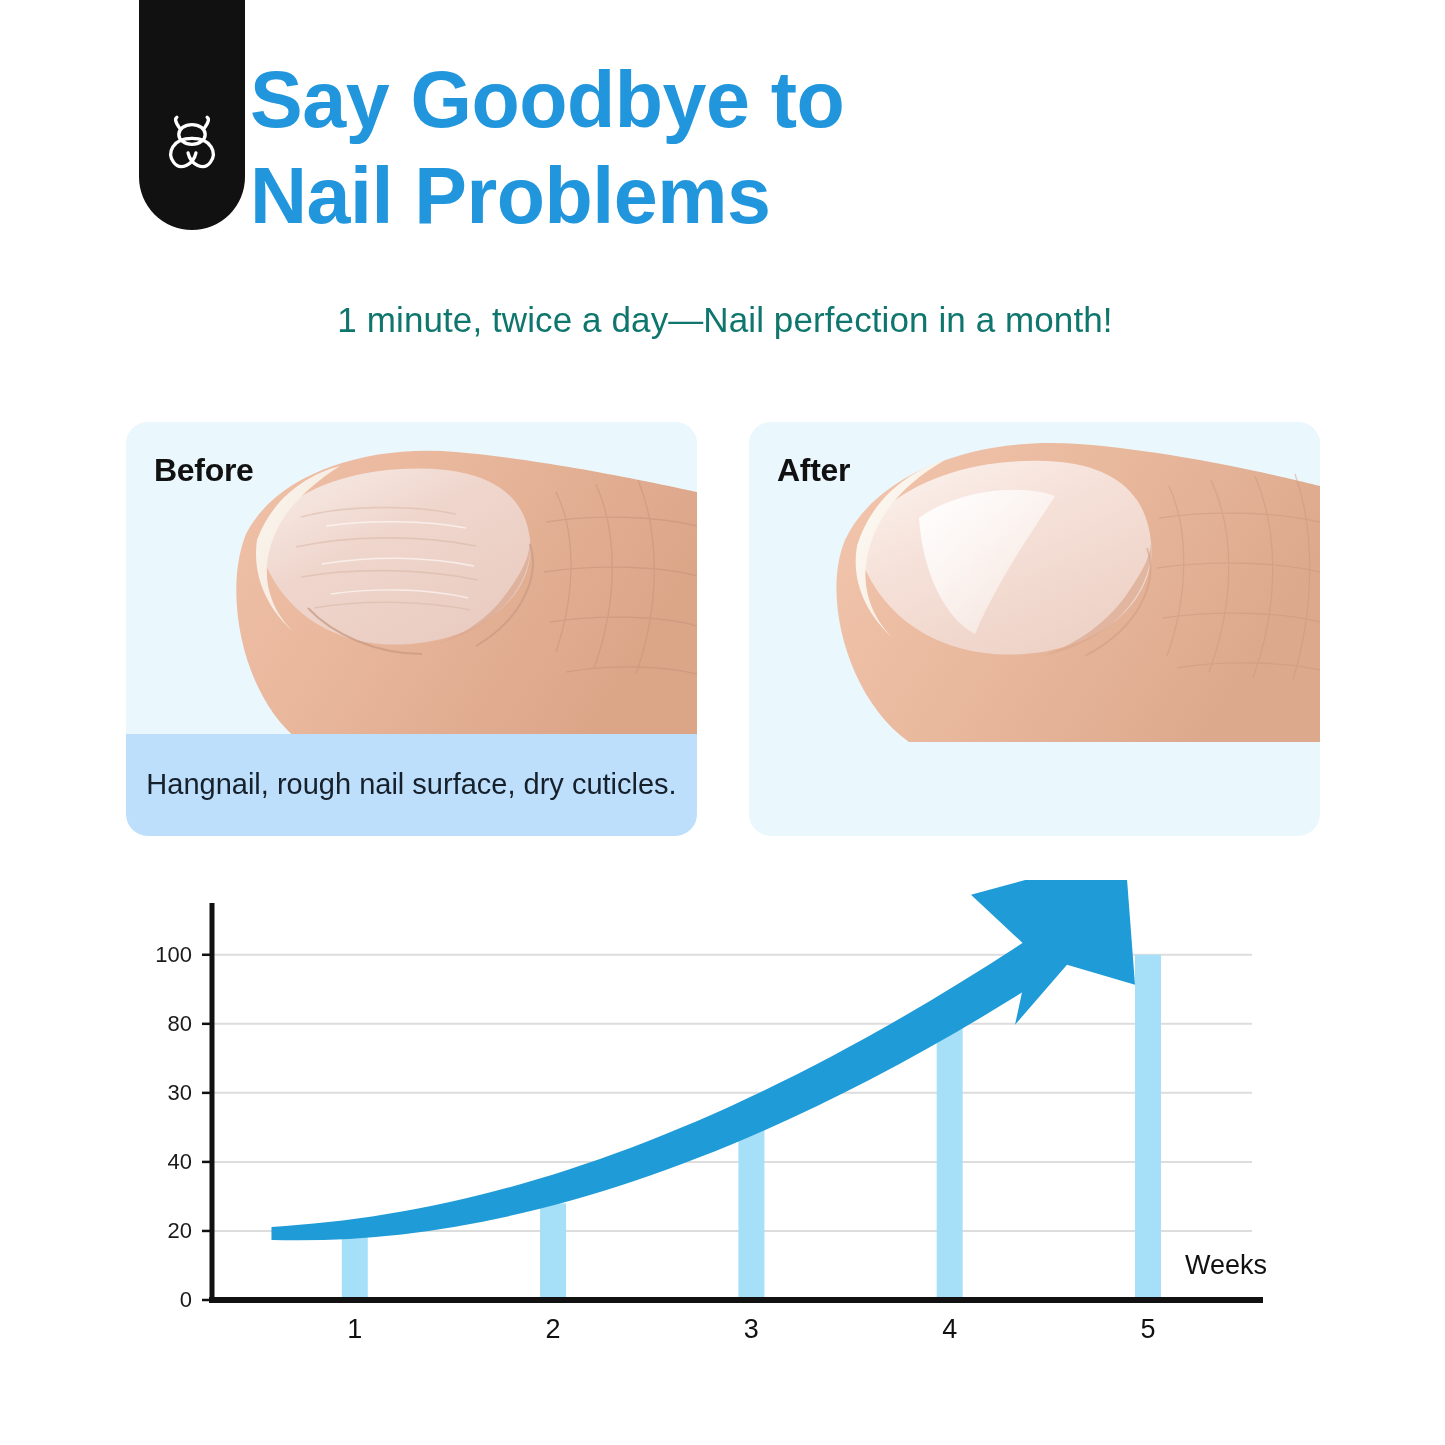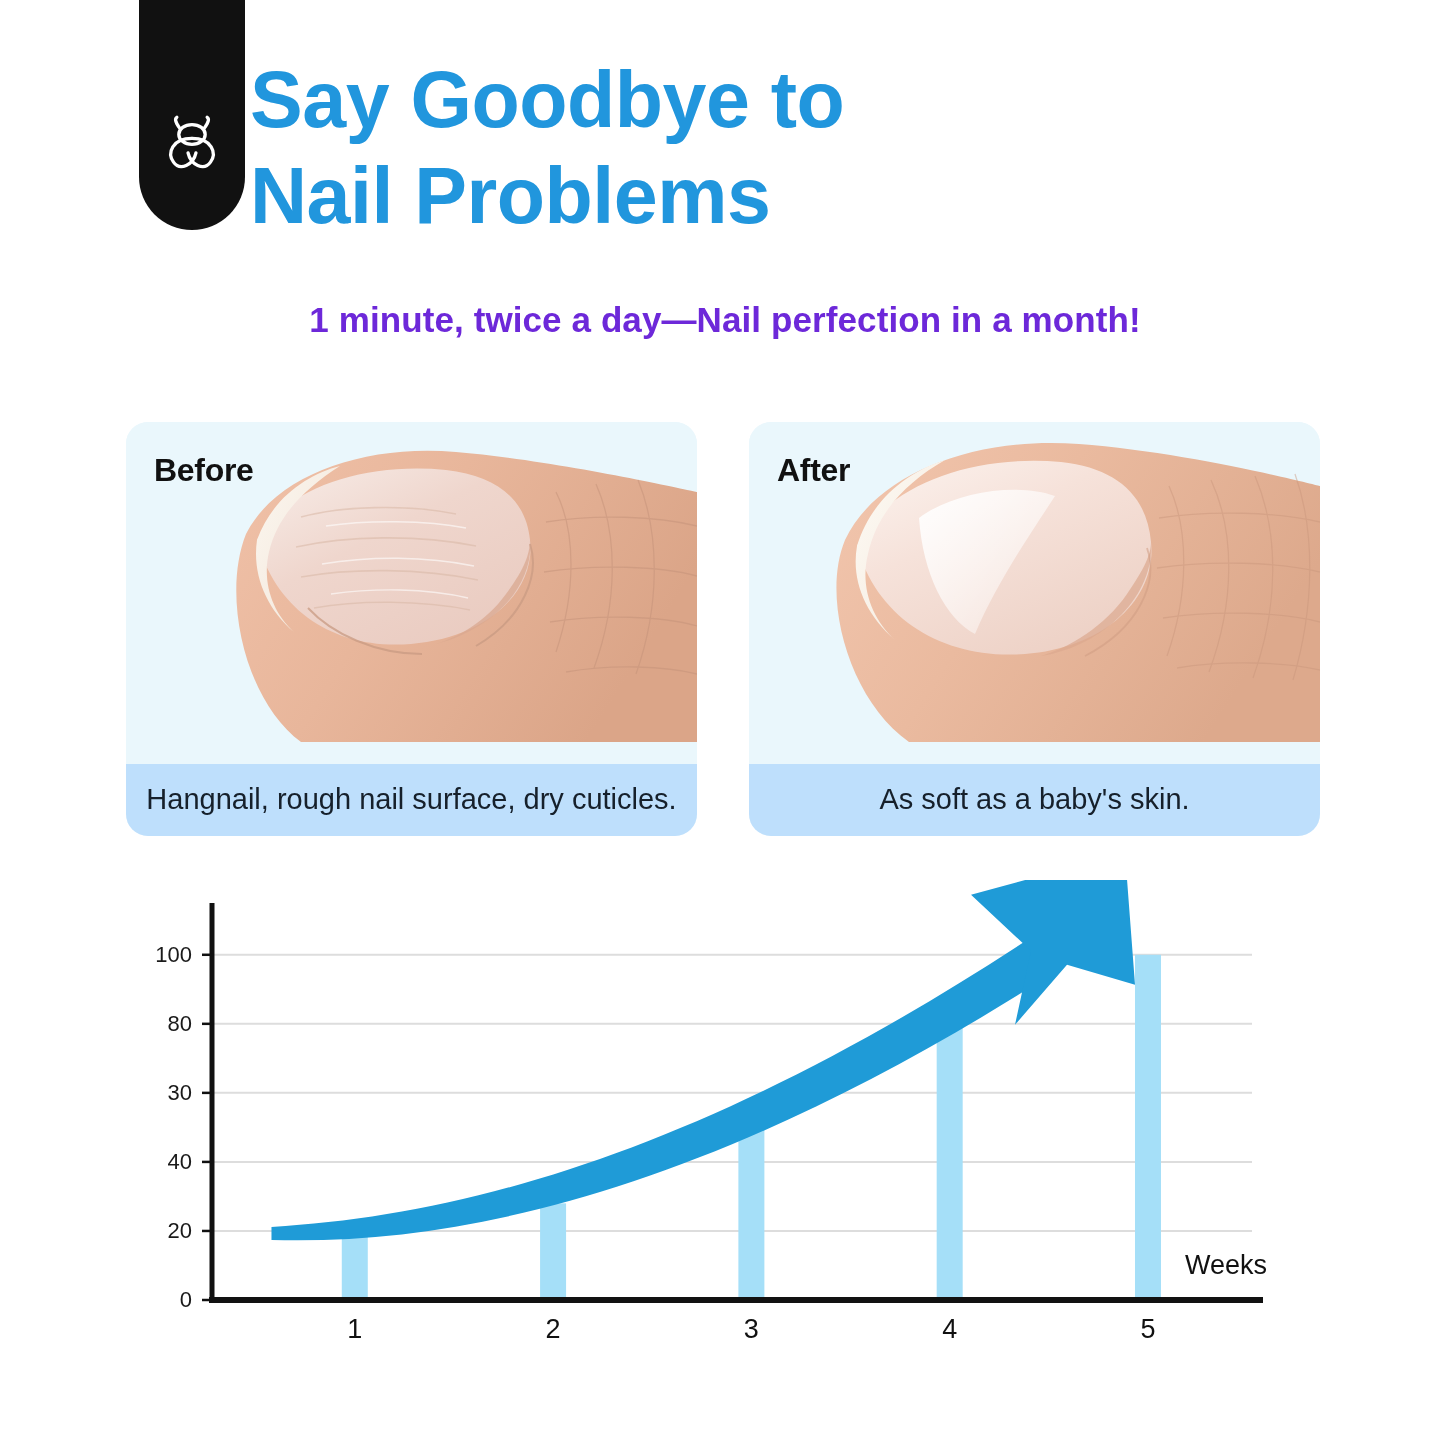--- a/index.html
+++ b/index.html
@@ -52,23 +52,23 @@
     letter-spacing: -0.5px;
   }
   .headline .line { display: block; }
 
   .subhead {
     position: absolute;
     left: 130px;
     top: 297px;
     width: 1190px;
     text-align: center;
-    color: #6d28d9;
+    color: #0f766e;
     font-size: 35px;
-    font-weight: 700;
+    font-weight: 400;
     line-height: 1.3;
     letter-spacing: 0.1px;
   }
 
   
   .cards {
     position: absolute;
     left: 126px;
     top: 422px;
     width: 1194px;
@@ -101,21 +101,21 @@
     font-size: 32px;
     font-weight: bold;
     color: #111111;
     letter-spacing: -0.3px;
   }
   .card-caption {
     position: absolute;
     left: 0;
     right: 0;
     bottom: 0;
-    height: 72px;
+    height: 102px;
     background: #bedffc;
     display: flex;
     align-items: center;
     justify-content: center;
     text-align: center;
     color: #16202b;
     font-size: 29px;
     line-height: 1.28;
     padding: 0 14px;
     box-sizing: border-box;
@@ -286,21 +286,20 @@
             <path d="M408 146 C 462 138, 530 140, 571 150"></path>
             <path d="M414 196 C 466 188, 532 190, 571 200"></path>
             <path d="M428 246 C 476 238, 536 240, 571 248"></path>
           </g>
           <g stroke="#cf9c84" stroke-width="1.8" fill="none" opacity="0.55">
             <path d="M398 126 C 410 160, 390 206, 336 234"></path>
           </g>
         </svg>
       </div>
       <div class="card-label">After</div>
-      <div class="card-caption">As soft as a baby's skin.</div>
     </div>
 
   </div>
 
   <div class="chart-wrap">
 
     <svg id="chart-svg" width="1445" height="460" viewBox="0 0 1445 460">
       <g id="gridlines">
           <line x1="212" x2="1252" y1="350.95652173913044" y2="350.95652173913044" stroke="#dddddd" stroke-width="2"></line>
           <line x1="212" x2="1252" y1="281.9130434782609" y2="281.9130434782609" stroke="#dddddd" stroke-width="2"></line>

